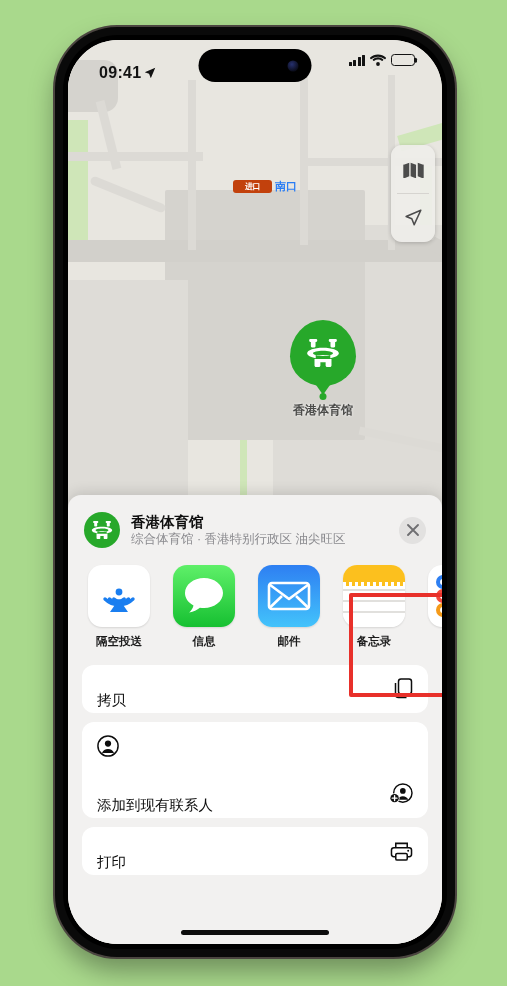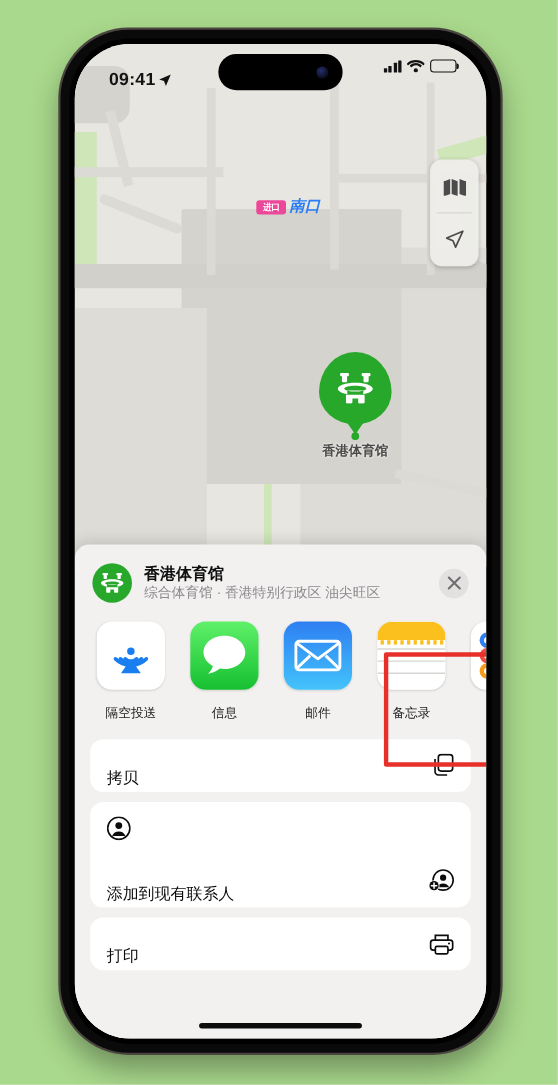--- a/index.html
+++ b/index.html
@@ -46,24 +46,24 @@
   .bldg{ position:absolute; background:#d5d3ce; }
   .bldgLight{ position:absolute; background:#dedcd7; }
 
   
   #entrance-label{
     position:absolute; left:165px; top:139px;
     display:flex; align-items:center; gap:3px;
     font-size:9px; font-weight:700;
   }
   #entrance-badge{
-    background:#ec4899; color:#fff; border-radius:3px;
-    padding:1px 6px; font-size:8px; letter-spacing:-.5px;
-  }
-  #entrance-name{ color:#2a7df4; font-size:14px;font-style:italic; }
+    background:#c2410c; color:#fff; border-radius:3px;
+    padding:1px 12px; font-size:8px; letter-spacing:-.5px;
+  }
+  #entrance-name{ color:#2a7df4; font-size:11px; }
 
   
   #map-controls{
     position:absolute; right:7px; top:105px;
     width:44px; border-radius:11px;
     background:rgba(238,237,234,.93);
     box-shadow:0 1px 4px rgba(0,0,0,.2);
     overflow:hidden;
   }
   .map-ctl{
@@ -169,21 +169,21 @@
   #apps-row{
     display:flex; gap:23px; padding:4px 20px 0 20px;
     align-items:flex-start;
   }
   .app-item{ width:62px; flex:none; text-align:center; position:relative;}
   .app-icon{
     width:62px; height:62px; border-radius:14px; overflow:hidden;
     position:relative; box-shadow:0 1px 2px rgba(0,0,0,.12);
     background:#fff;
   }
-  .app-label{ margin-top:14px; font-size:11.5px; color:#1b1b1b; font-weight:400;}
+  .app-label{ margin-top:7px; font-size:11.5px; color:#1b1b1b; font-weight:700;}
 
   #app-highlight-box{
     position:absolute; left:281px; top:98px;
     width:107px; height:104px;
     border:4px solid #e8302a; border-radius:2px;
     z-index:8; pointer-events:none;
   }
 
   
   #action-list{ padding:16px 14px 0 14px; }

